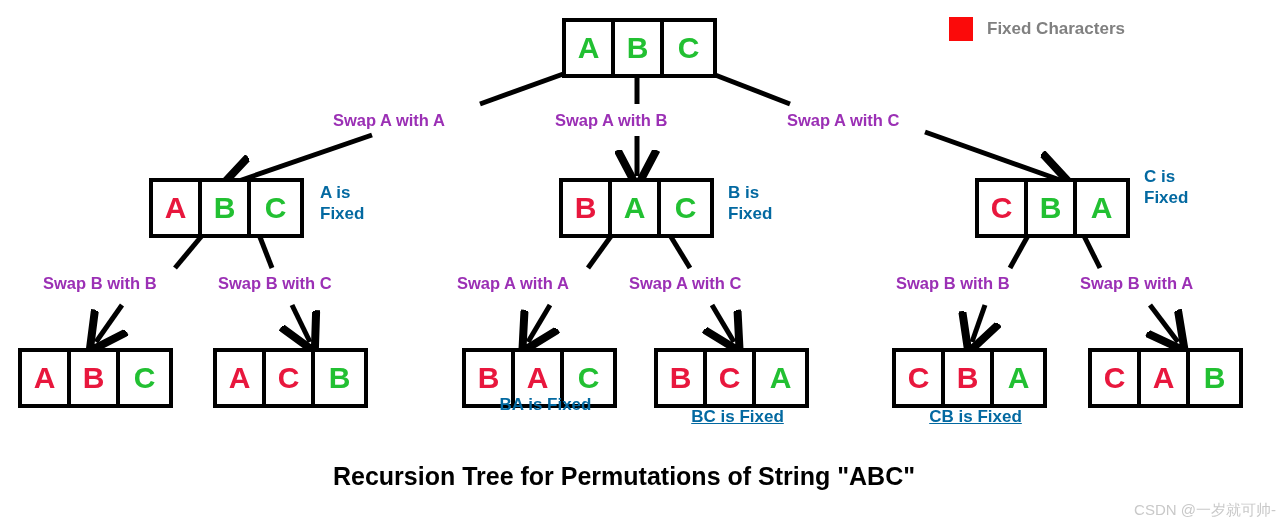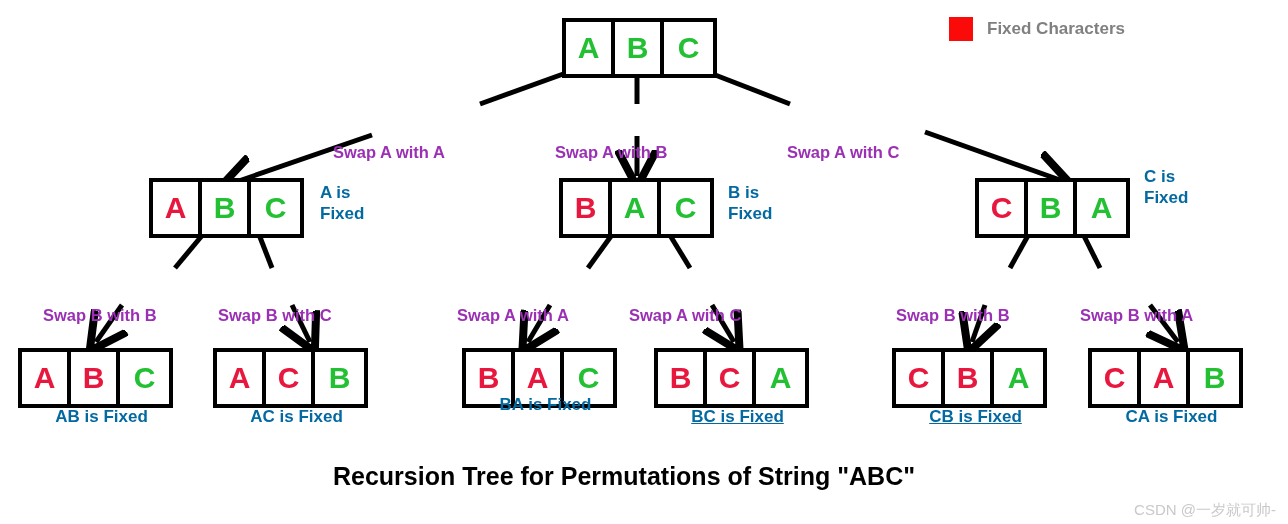--- a/index.html
+++ b/index.html
@@ -69,21 +69,20 @@
     text-align: left;
   }
 
   
   .edge-label {
     position: absolute;
     color: #9b30b5;
     font-size: 16.5px;
     font-weight: bold;
     white-space: nowrap;
-    margin-top: 32px;
   }
 
   
   #legend {
     position: absolute;
     display: flex;
     align-items: center;
     gap: 14px;
   }
   #legend-swatch {
@@ -220,28 +219,26 @@
   <div class="edge-label" style="left:457px; top:274px;">Swap A with A</div>
   <div class="edge-label" style="left:629px; top:274px;">Swap A with C</div>
   <div class="edge-label" style="left:896px; top:274px;">Swap B with B</div>
   <div class="edge-label" style="left:1080px; top:274px;">Swap B with A</div>
 
   <div class="node" style="left:18px; top:348px;">
     <div class="cell fixed">A</div>
     <div class="cell fixed">B</div>
     <div class="cell free">C</div>
   </div>
-  <div class="caption below" style="left:18px; top:406px; width:167px;">AB is Fixed</div>
 
   <div class="node" style="left:213px; top:348px;">
     <div class="cell fixed">A</div>
     <div class="cell fixed">C</div>
     <div class="cell free">B</div>
   </div>
-  <div class="caption below" style="left:213px; top:406px; width:167px;">AC is Fixed</div>
 
   <div class="node" style="left:462px; top:348px;">
     <div class="cell fixed">B</div>
     <div class="cell fixed">A</div>
     <div class="cell free">C</div>
   </div>
   <div class="caption below" style="left:462px; top:394px; width:167px;">BA is Fixed</div>
 
   <div class="node" style="left:654px; top:348px;">
     <div class="cell fixed">B</div>
@@ -255,19 +252,18 @@
     <div class="cell fixed">B</div>
     <div class="cell free">A</div>
   </div>
   <div class="caption below" style="left:892px; top:406px; width:167px;text-decoration:underline;">CB is Fixed</div>
 
   <div class="node" style="left:1088px; top:348px;">
     <div class="cell fixed">C</div>
     <div class="cell fixed">A</div>
     <div class="cell free">B</div>
   </div>
-  <div class="caption below" style="left:1088px; top:406px; width:167px;">CA is Fixed</div>
 
   <div id="title">Recursion Tree for Permutations of String "ABC"</div>
 
   <div id="watermark">CSDN @一岁就可帅-</div>
 
 </div>
 
 </body></html>

